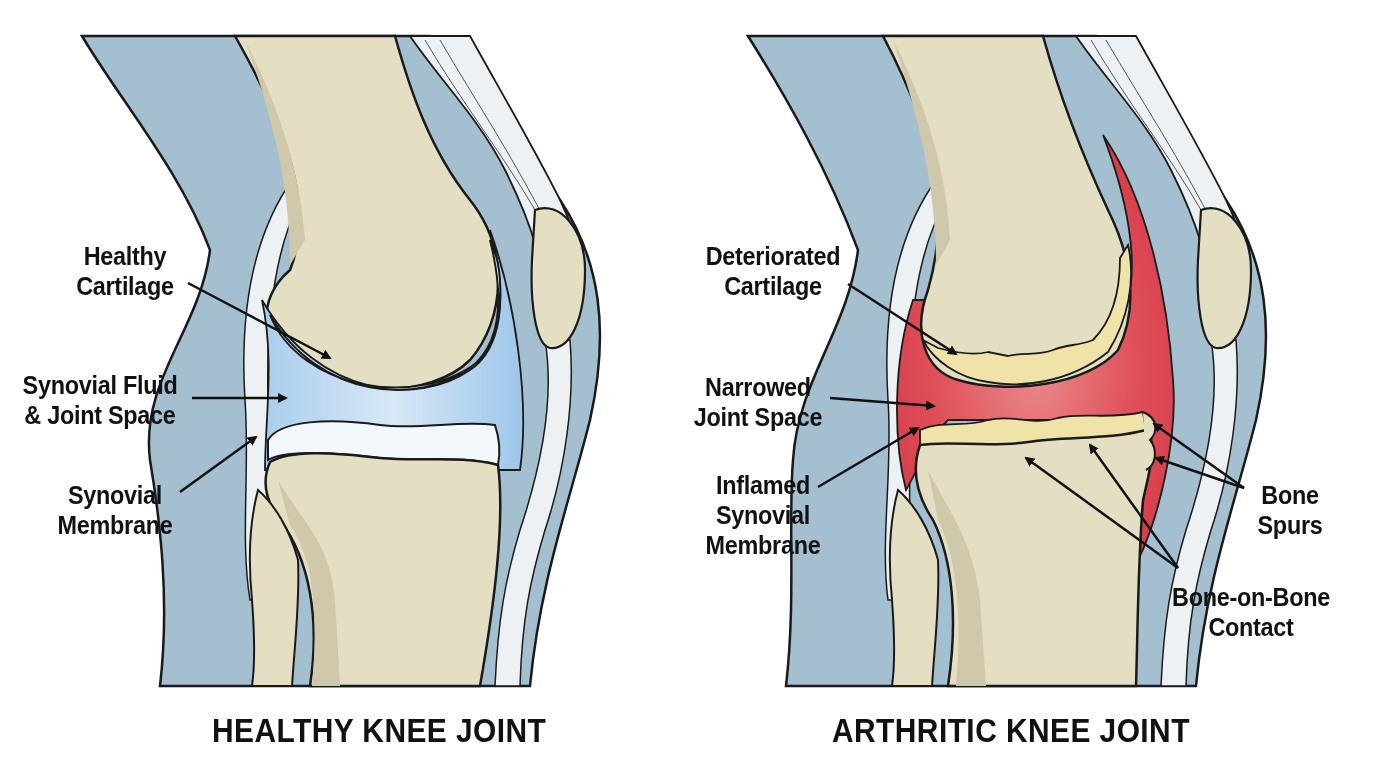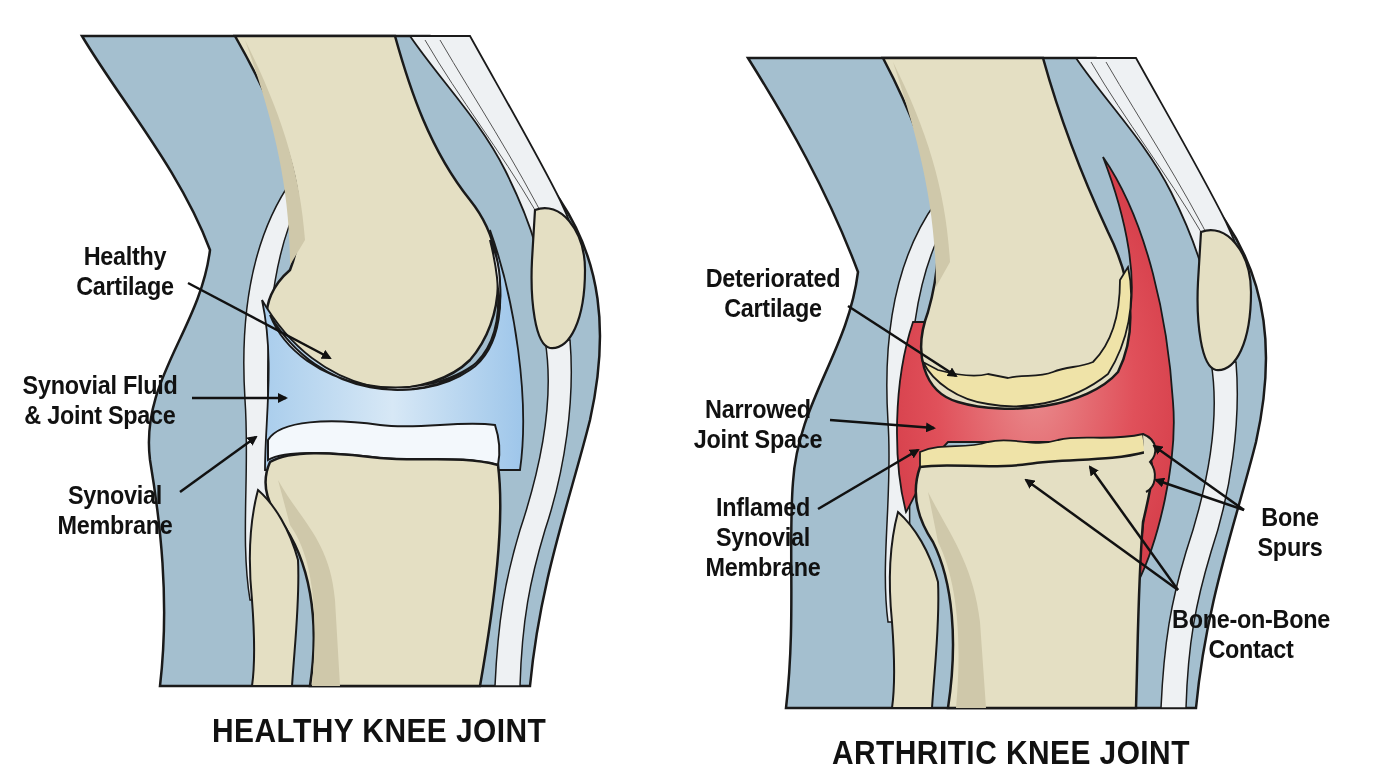--- a/index.html
+++ b/index.html
@@ -1,19 +1,19 @@
 <!DOCTYPE html>
 <html><head>
 <meta charset="utf-8">
 <style>
   html, body { margin: 0; padding: 0; background: #ffffff; }
   body { width: 1376px; height: 768px; position: relative; overflow: hidden; font-family: "Liberation Sans", "DejaVu Sans", sans-serif; }
   .panel { position: absolute; top: 0; width: 688px; height: 548px; }
   .panel.left { left: 0; }
-  .panel.right { left: 688px; margin-top: 22px; }
+  .panel.right { left: 688px; }
   svg.art { position: absolute; left: 0; top: 0; }
   .label {
     position: absolute; color: #111; font-weight: bold; font-size: 26px; line-height: 30px;
     text-align: center; white-space: pre-line; letter-spacing: -0.3px;
     font-family: "Liberation Sans", "DejaVu Sans", sans-serif;
     transform: scaleX(0.9); transform-origin: center top;
   }
   .title {
     position: absolute; top: 711px; font-weight: bold; font-size: 34px; color: #111;
     letter-spacing: 0.5px; font-family: "Liberation Sans", "DejaVu Sans", sans-serif;

